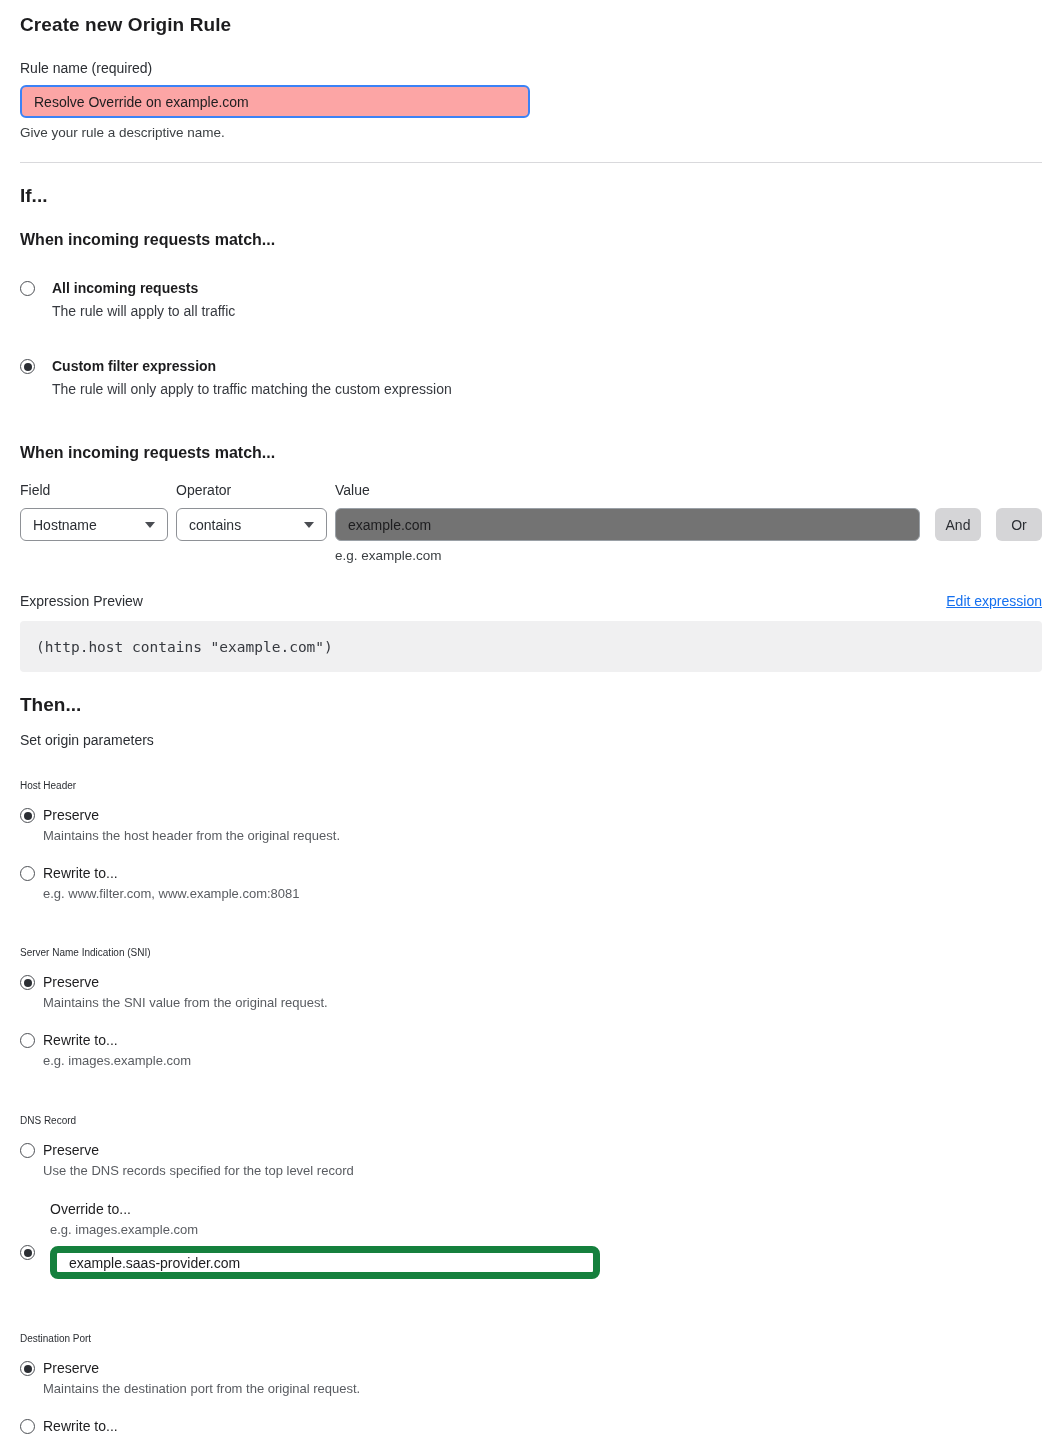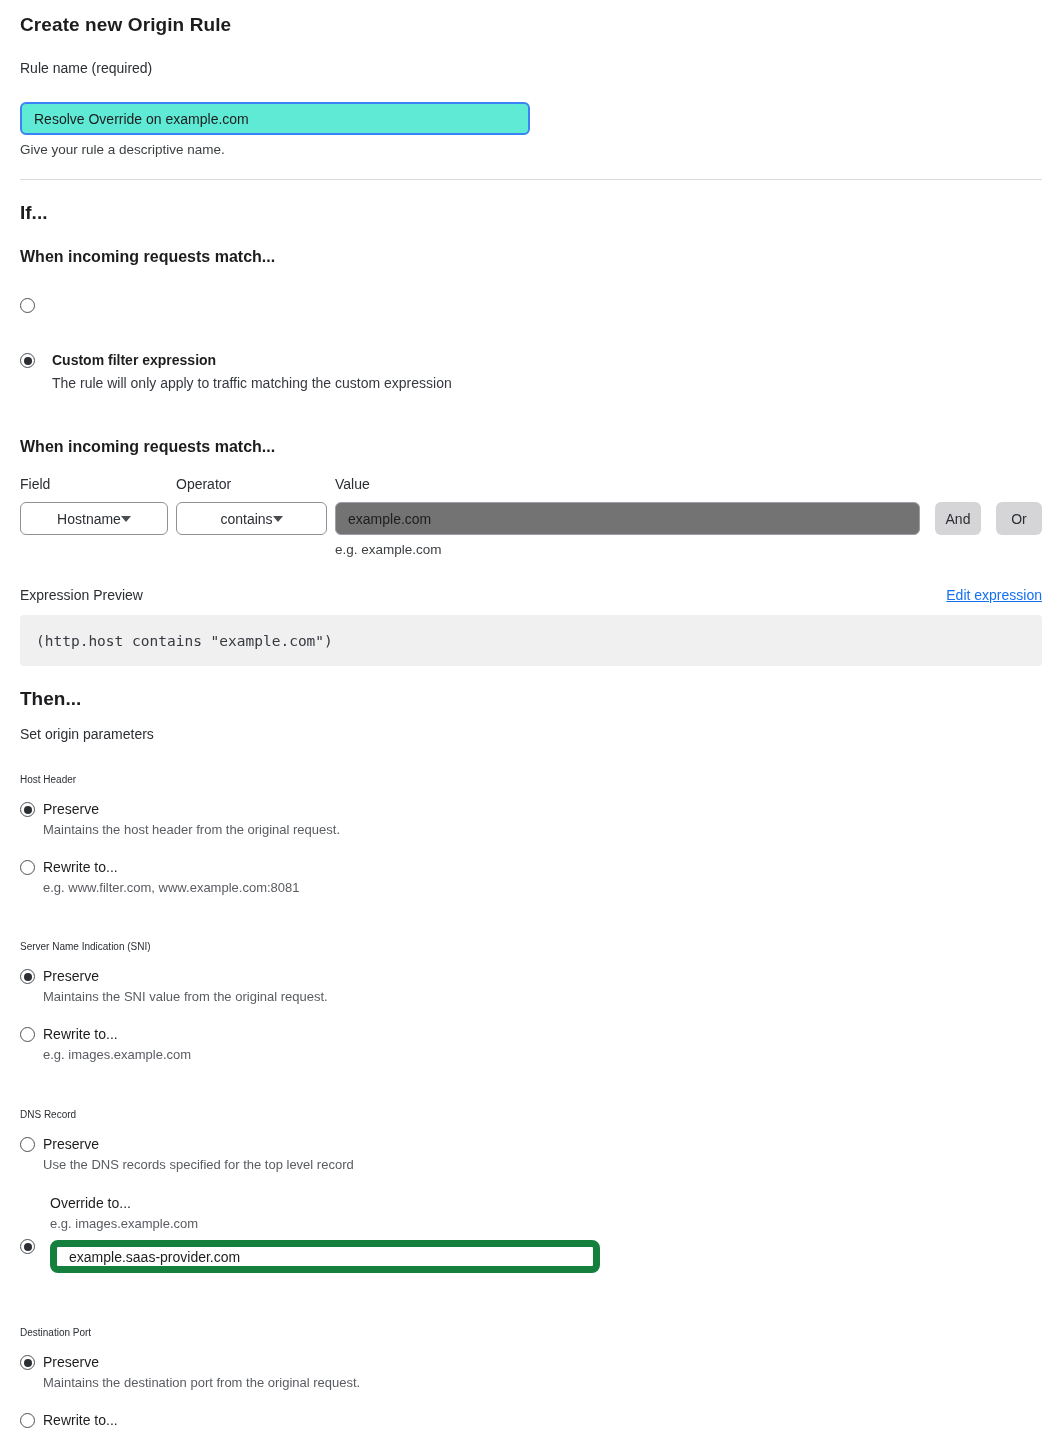--- a/index.html
+++ b/index.html
@@ -12,26 +12,26 @@
     position: relative;
     overflow: hidden;
   }
   .page { padding: 0 10px 14px 20px; width: 1052px; }
 
   h1.page-title { font-size: 19px; font-weight: 700; padding-top: 14px; letter-spacing: .1px; }
 
   .field-label { font-size: 14px; color: #2b2e33; }
   .rule-name-label { margin-top: 24px; }
   .rule-name-input {
-    margin-top: 26px;
+    margin-top: 9px;
     width: 510px; height: 33px;
     border: 2px solid #3B82F6; border-radius: 6px;
     padding: 0 12px; font-size: 14px; color: #1d1d1f;
     font-family: "Liberation Sans", sans-serif;
-    outline: none; background: #5eead4; display: block;
+    outline: none; background: #fca5a5; display: block;
   }
   .helper { font-size: 13.5px; color: #3c4043; margin-top: 7px; }
 
   hr.divider { border: none; border-top: 1px solid #d9d9dc; margin-top: 22px; }
 
   h2.section-heading { font-size: 19px; font-weight: 700; margin-top: 22px; }
   h3.sub-heading { font-size: 16px; font-weight: 700; margin-top: 24px; color: #1d1d1f; }
 
   .radio-option { display: flex; gap: 17px; cursor: default; }
   .radio {
@@ -47,21 +47,21 @@
   .opt-desc { font-size: 14px; color: #36393f; margin-top: 7px; }
 
   
   .builder-labels { display: flex; margin-top: 20px; }
   .builder-labels .lbl-field { width: 156px; }
   .builder-labels .lbl-operator { width: 159px; }
   .builder-labels .lbl-value { flex: 1; }
   .builder-row { display: flex; margin-top: 10px; align-items: center; }
   .select {
     height: 33px; border: 1px solid #8e9196; border-radius: 6px; background: #fff;
-    display: flex; align-items: center; justify-content: center;
+    display: flex; align-items: center; justify-content: space-between;
     padding: 7px 12px; font-size: 14px; color: #2b2e33; cursor: pointer;
   }
   .select.field-select { width: 148px; margin-right: 8px; }
   .select.operator-select { width: 151px; margin-right: 8px; }
   .caret {
     width: 0; height: 0;
     border-left: 5px solid transparent; border-right: 5px solid transparent;
     border-top: 6px solid #4a4d52;
   }
   .value-input {
@@ -121,20 +121,24 @@
   <input class="rule-name-input" type="text" value="Resolve Override on example.com" style="">
   <div class="helper">Give your rule a descriptive name.</div>
 
   <hr class="divider">
 
   <h2 class="section-heading">If...</h2>
   <h3 class="sub-heading">When incoming requests match...</h3>
 
   <div class="radio-option" style="margin-top:31px;">
     <span class="radio"></span>
+    <span>
+      <div class="opt-title">All incoming requests</div>
+      <div class="opt-desc">The rule will apply to all traffic</div>
+    </span>
   </div>
 
   <div class="radio-option" style="margin-top:39px;">
     <span class="radio checked"></span>
     <span>
       <div class="opt-title">Custom filter expression</div>
       <div class="opt-desc">The rule will only apply to traffic matching the custom expression</div>
     </span>
   </div>
 

